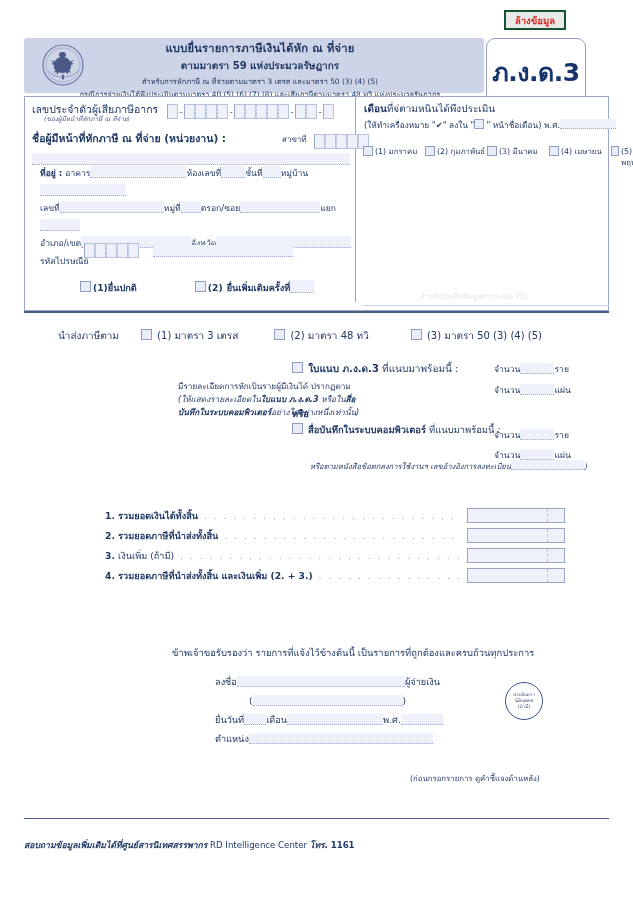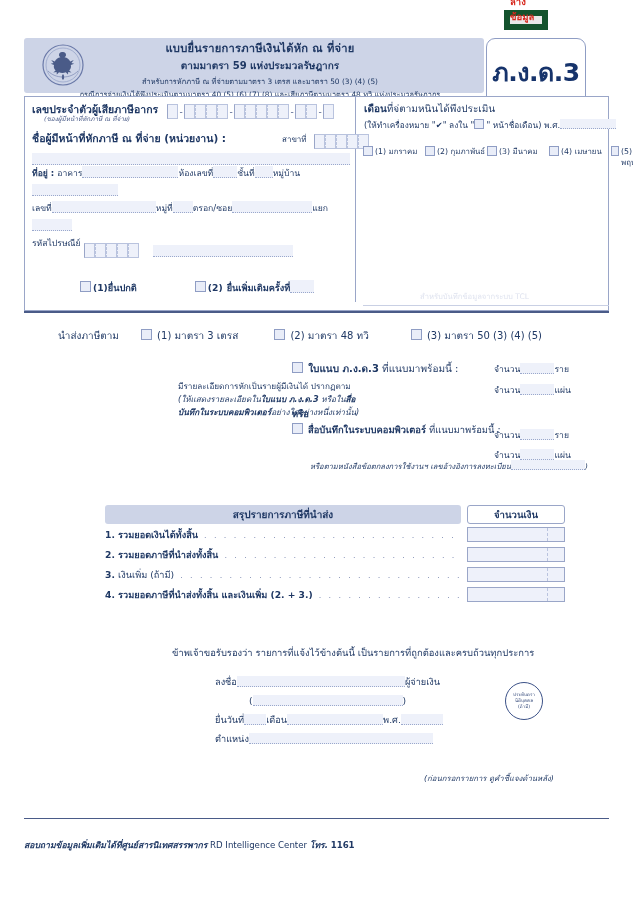--- a/index.html
+++ b/index.html
@@ -45,26 +45,26 @@
     border:1px solid #b9c3de;
     border-left-style:dashed;
     background:#eef1fa;
   }
   .cells > i:first-child { border-left:1px solid #9aa6c8; }
   .dash { display:inline-block; width:6px; text-align:center; color:#4a5b88; font-size:9px; vertical-align:1px;}
 
   
   #clear-btn {
     left:504px; top:10px;
-    width:44px; height:20px;
-    border:6px solid #14532d;
+    width:62px; height:20px;
+    border:2px solid #14532d;
     background:#e9e9e9;
     color:#d7271c;
     font-size:9.5px; font-weight:bold;
-    display:flex; align-items:flex-end; justify-content:center;
+    display:flex; align-items:center; justify-content:center;
     cursor:pointer;
   }
 
   
   #header-band {
     left:24px; top:38px; width:460px; height:55px;
     background:#cdd4e7;
     border-radius:3px;
   }
   #header-titles {
@@ -92,30 +92,30 @@
 
   
   #main-box {
     left:24px; top:96px; width:585px; height:215px;
     border:1px solid #9aa6c8;
     background:#ffffff;
   }
   #vdiv { left:355px; top:97px; width:1px; height:205px; background:#9aa6c8; }
 
   
-  #taxid-label { left:32px; top:101px; font-size:10.5px; font-weight:bold; }
+  #taxid-label { left:32px; top:101px; font-size:10.5px; font-weight:normal; }
   #taxid-sub { left:44px; top:114px; font-size:6.4px; font-style:italic; color:#4a5b88;}
   #taxid-cells { left:167px; top:101px; }
 
   #payer-name-row { left:32px; top:130px; font-size:10.5px; font-weight:bold; }
   #branch-label { left:282px; top:133px; font-size:8px; }
   #branch-cells { left:314px; top:131px; }
   #payer-name-line { left:32px; top:148px; width:318px; }
 
-  #addr { left:32px; top:165px; width:322px; font-size:8.6px; line-height:17.5px; }
+  #addr { left:40px; top:165px; width:322px; font-size:8.6px; line-height:17.5px; }
   #addr .lbl { font-weight:bold; }
   #postal-cells { left:84px; top:240px; }
 
   
   #filing-row { left:80px; top:280px; font-size:9.2px; }
   #filing-row .item { display:inline-block; }
   #extra-no {
     display:inline-block; width:24px; height:13px;
     background:#eef1fa; border-bottom:1px dotted #9aa8cc;
     vertical-align:-2px;
@@ -195,21 +195,21 @@
   
   #cert-text { left:172px; top:645px; font-size:9.4px; }
   #sign-block { left:215px; top:672px; font-size:9.2px; line-height:19px; }
   #sign-block .fill { display:inline-block; border-bottom:1px dotted #9aa8cc; background:#eef1fa; height:11px; vertical-align:-2px; }
   #seal {
     left:505px; top:682px; width:38px; height:38px;
     border:1px solid #3c5288; border-radius:50%;
     display:flex; flex-direction:column; align-items:center; justify-content:center;
     font-size:4.6px; line-height:6px; text-align:center; color:#2c4275;
   }
-  #back-note { left:424px; top:772px; font-size:7.8px; font-style:italic; }
+  #back-note { left:410px; top:772px; font-size:7.8px; }
 
   #foot-rule { left:24px; top:818px; width:585px; height:1px; background:#4a5b88; }
   #footer { left:24px; top:838px; font-size:8.6px; }
   #footer .th { font-weight:bold; font-style:italic; }
   #footer .en { font-weight:normal; font-style:normal; }
   #footer .tel { font-weight:bold; }
 </style>
 </head>
 <body>
 
@@ -278,20 +278,21 @@
         <i></i>
         <i></i>
       </span></div>
   <div class="abs" id="payer-name-line">
     <span class="blank" style="width:318px"></span>
   </div>
 
   <div class="abs" id="addr">
       <div><span class="lbl">ที่อยู่ : </span><span>อาคาร</span><span class="blank" style="width: 96px;"></span><span>ห้องเลขที่</span><span class="blank" style="width: 24px;"></span><span>ชั้นที่</span><span class="blank" style="width: 18px;"></span><span>หมู่บ้าน</span><span class="blank" style="width: 86px;"></span></div>
       <div><span>เลขที่</span><span class="blank" style="width: 104px;"></span><span>หมู่ที่</span><span class="blank" style="width: 20px;"></span><span>ตรอก/ซอย</span><span class="blank" style="width: 80px;"></span><span>แยก</span><span class="blank" style="width: 40px;"></span></div>
+      <div><span>อำเภอ/เขต</span><span class="blank" style="width: 110px;"></span><span>จังหวัด</span><span class="blank" style="width: 135px;"></span></div>
       <div><span>รหัสไปรษณีย์</span></div>
     </div>
   <div class="abs" id="postal-cells"><span class="cells">
         <i></i>
         <i></i>
         <i></i>
         <i></i>
         <i></i>
       </span><span class="blank" style="width: 140px; margin-left: 14px;"></span></div>
 
@@ -368,24 +369,20 @@
     <span>จำนวน</span><span class="num"></span><span>แผ่น</span>
   </div>
 
   <div class="abs" id="ref-note">
     <div>
       <span>หรือตามหนังสือข้อตกลงการใช้งานฯ เลขอ้างอิงการลงทะเบียน</span><span class="fill" style="width:74px"></span><span>)</span>
     </div>
   </div>
 
   <div class="abs" id="sum-wrap">
-    <div id="sum-head">
-      <div class="left">สรุปรายการภาษีที่นำส่ง</div>
-      <div class="right">จำนวนเงิน</div>
-    </div>
     <div id="sum-body">
         <div class="sum-row">
           <div class="lbl"><span class="bold">1. </span><span class="bold">รวมยอดเงินได้ทั้งสิ้น</span><span class="leader">. . . . . . . . . . . . . . . . . . . . . . . . . . . . . . . .</span></div>
           <div class="amt">
             <div class="baht"></div>
             <div class="satang"></div>
           </div>
         </div>
         <div class="sum-row">
           <div class="lbl"><span class="bold">2. </span><span class="bold">รวมยอดภาษีที่นำส่งทั้งสิ้น</span><span class="leader">. . . . . . . . . . . . . . . . . . . . . . . . . . . . . . . .</span></div>

